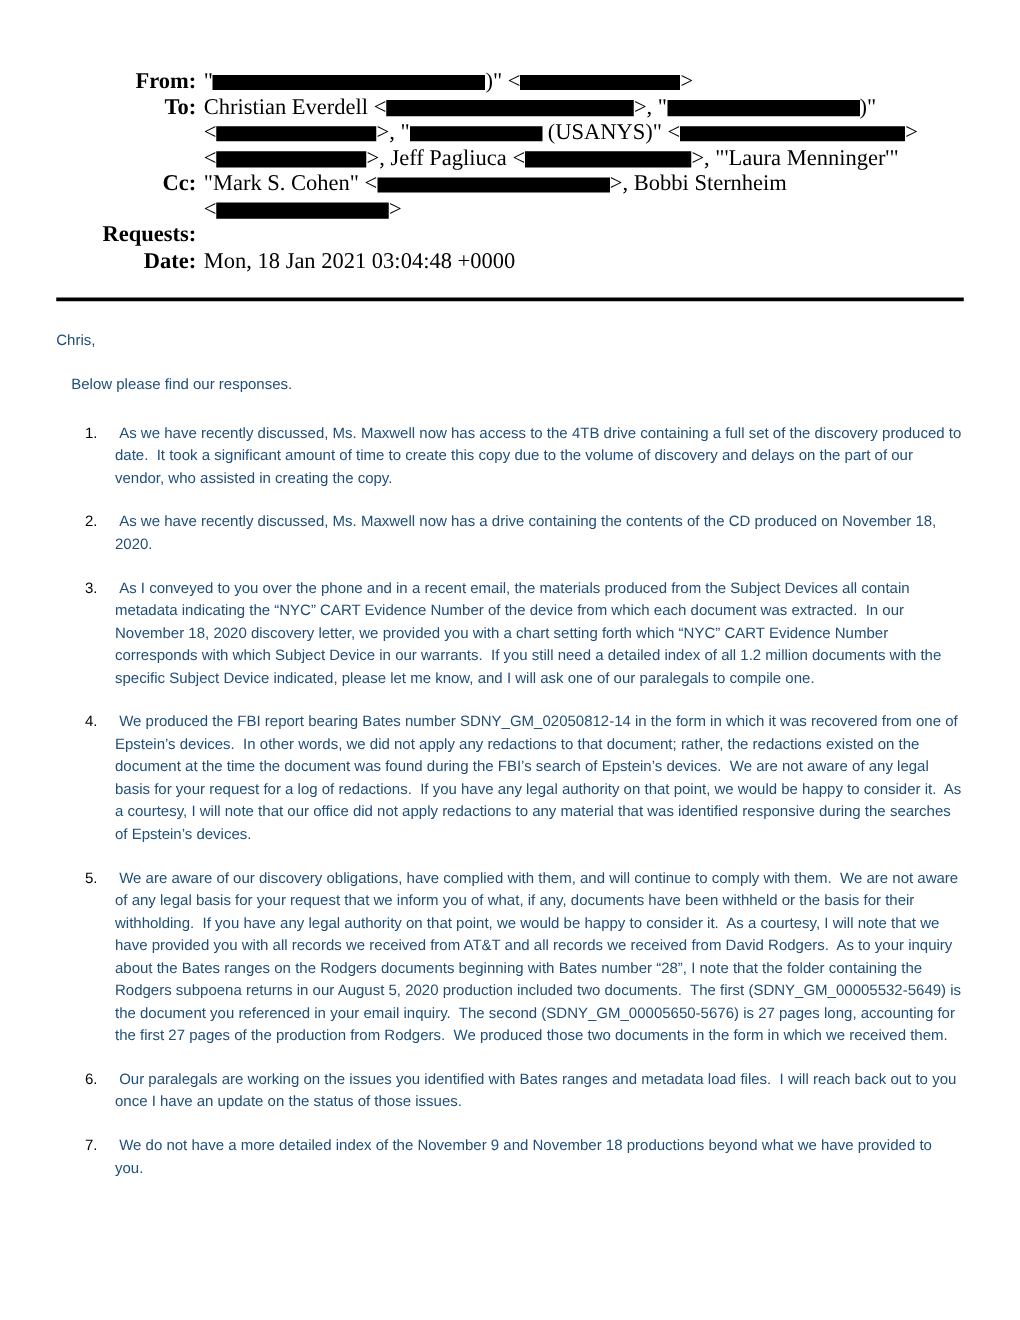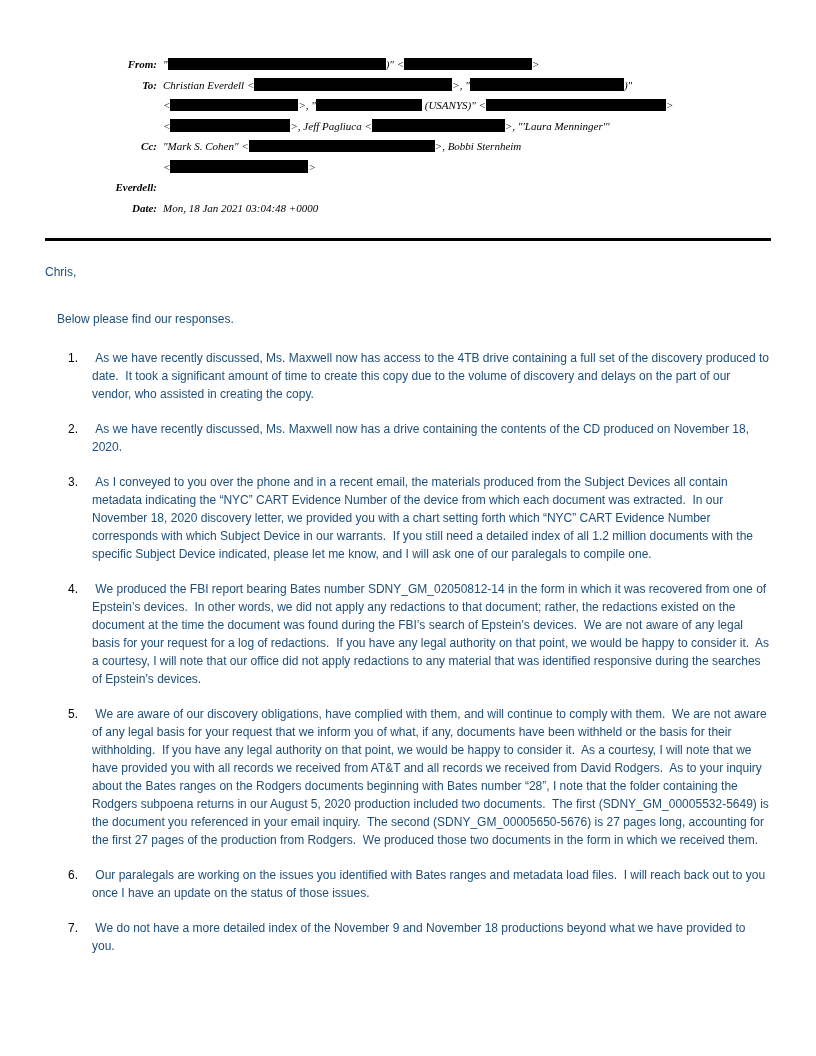--- a/index.html
+++ b/index.html
@@ -12,23 +12,22 @@
     overflow: hidden;
     font-family: "Liberation Serif", serif;
     color: #000000;
   }
   .page {
     padding: 54px 45px 0 45px;
   }
 
   
   .email-header {
-    font-size: 11px;
+    font-size: 18px;
     line-height: 20.5px;
-    font-style: italic;
   }
   .header-row { display: flex; }
   .header-label {
     width: 118px;
     min-width: 118px;
     text-align: right;
     font-weight: bold;
     padding-right: 6px;
   }
   .header-value { flex: 1; }
@@ -47,21 +46,21 @@
   }
 
   
   .email-body {
     font-family: "Liberation Sans", sans-serif;
     font-size: 12px;
     line-height: 18px;
     color: #1F4E79;
     margin-top: 22px;
   }
-  .salutation { margin: 0 0 29px 0; }
+  .salutation { margin: 0 0 17px 0; }
   .intro { margin: 0 0 21px 12px; }
   .response-list { margin: 0; }
   .list-item {
     display: flex;
     margin-bottom: 17px;
   }
   .list-item-number {
     width: 24px;
     min-width: 24px;
     margin-left: 23px;
@@ -97,21 +96,21 @@
       </div>
       <div class="header-row">
         <div class="header-label">Cc:</div>
         <div class="header-value"><span>"Mark S. Cohen" &lt;</span><span class="redact" style="width: 186px;"></span><span>&gt;, Bobbi Sternheim</span></div>
       </div>
       <div class="header-row">
         <div class="header-label"></div>
         <div class="header-value"><span>&lt;</span><span class="redact" style="width: 138px;"></span><span>&gt;</span></div>
       </div>
       <div class="header-row">
-        <div class="header-label">Everdell:</div>
+        <div class="header-label">Requests:</div>
       </div>
       <div class="header-row">
         <div class="header-label">Date:</div>
         <div class="header-value"><span>Mon, 18 Jan 2021 03:04:48 +0000</span></div>
       </div>
     </div>
 
   <hr class="divider">
 
   <div class="email-body">

